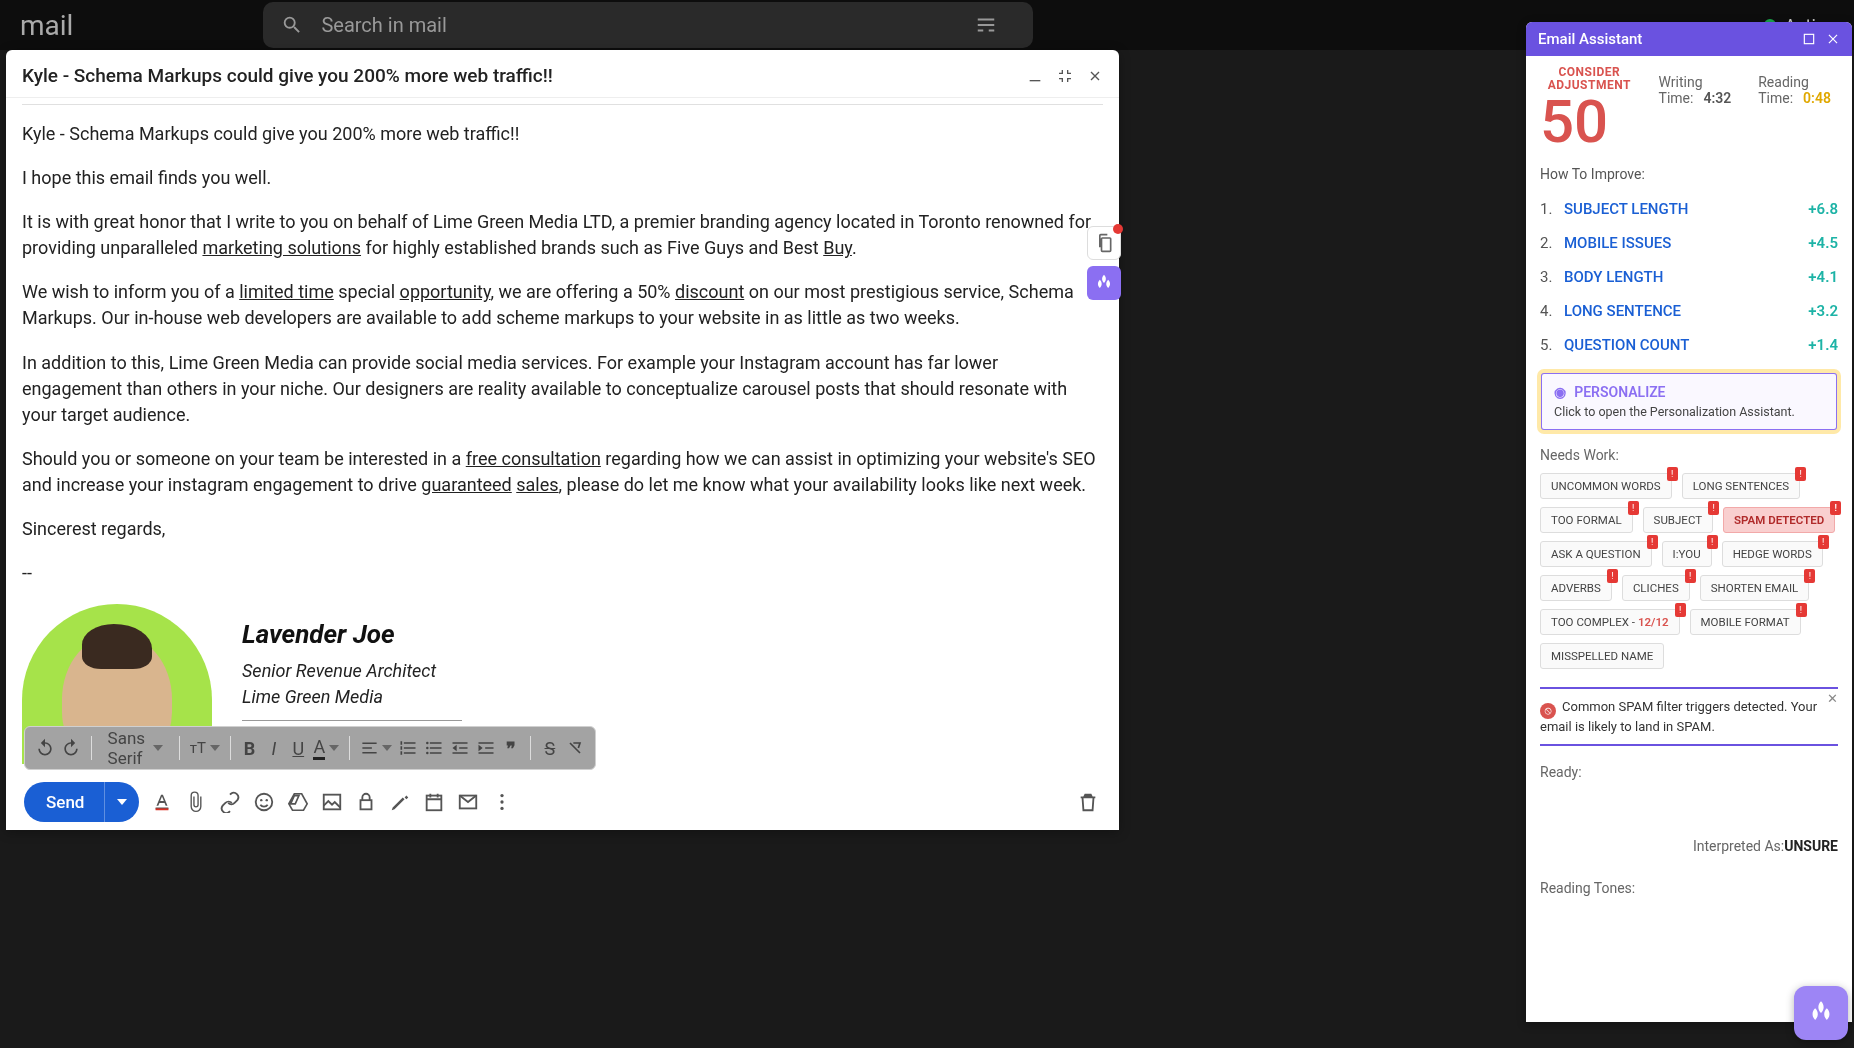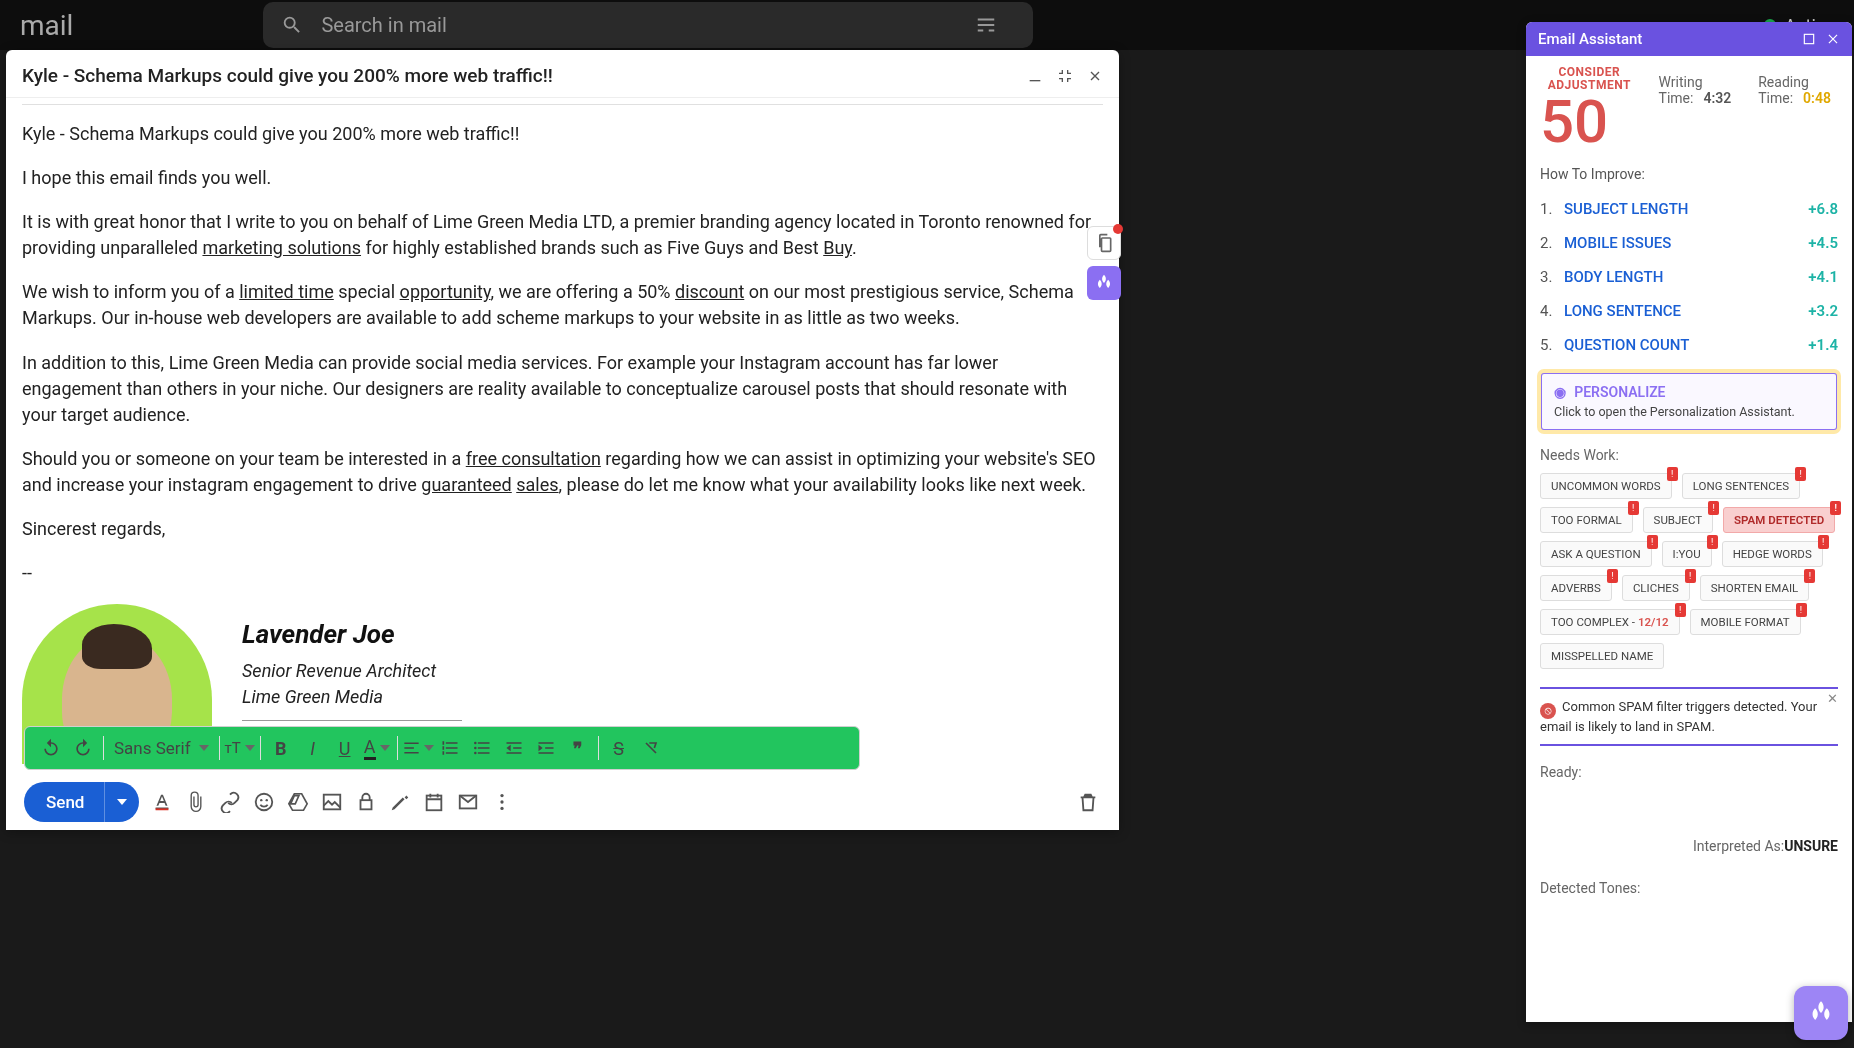--- a/index.html
+++ b/index.html
@@ -39,21 +39,21 @@
 
 
 .float-btn { position: absolute; right: -2px; width: 34px; height: 34px; border-radius: 6px; display:flex; align-items:center; justify-content:center; }
 .float-clip { top: 176px; background: #fff; border:1px solid #ddd;}
 .float-clip::after { content:""; position:absolute; top:-3px; right:-3px; width:10px; height:10px; background:#e53935; border-radius:50%; }
 .float-lav { top: 216px; background: #8b6ff2; }
 .float-lav svg, .float-clip svg { width: 20px; height:20px; fill:#fff;}
 .float-clip svg { fill:#666; }
 
 
-.fmt-bar { position: absolute; bottom: 60px; left: 18px; height: 44px; width: 836px; background: #22c55e; border: 1px solid #d0d0d0; border-radius: 6px; display: flex; align-items: center; padding: 0 10px; }
+.fmt-bar { position: absolute; bottom: 60px; left: 18px; height: 44px; width: 572px; background: #a3a3a3; border: 1px solid #d0d0d0; border-radius: 6px; display: flex; align-items: center; padding: 0 10px; gap: 6px; }
 .fmt-btn { width: 32px; height: 32px; display:flex; align-items:center; justify-content:center; fill:#444; color:#444; cursor:pointer; border-radius:4px; font-size:18px;}
 .fmt-sep { width:1px; height:24px; background:#ddd; margin:0 4px; }
 .font-sel { display:flex; align-items:center; gap:8px; font-size:17px; color:#444; padding:0 6px; }
 .caret { width:0; height:0; border-left:5px solid transparent; border-right:5px solid transparent; border-top:6px solid #666; }
 
 
 .send-bar { position: absolute; bottom: 6px; left: 18px; right: 10px; height: 44px; display:flex; align-items:center; gap:12px; }
 .send-btn { display:flex; align-items:center; background:#1a5fd4; color:#fff; border-radius:22px; height:40px; overflow:hidden; cursor:pointer;}
 .send-main { padding: 0 20px 0 22px; font-size:17px; font-weight:500;}
 .send-drop { padding: 0 12px; border-left:1px solid rgba(255,255,255,.3); height:100%; display:flex; align-items:center;}
@@ -380,21 +380,21 @@
     <div class="spam-alert">
       <span class="close-x">✕</span>
       <span class="stop">⦸</span><span>Common SPAM filter triggers detected. Your email is likely to land in SPAM.</span>
       <div class="spam-divider"></div>
     </div>
     <div class="ready">Ready:</div>
     <div class="interp">
       <span>Interpreted As:</span>
       <span class="val">UNSURE</span>
     </div>
-    <div class="detected">Detected Tones:</div>
+    <div class="detected">Reading Tones:</div>
   </div>
 </div>
 
 <div class="fab">
   <svg viewBox="0 0 24 24">
       <path d="M12 2C9 5 9 9 12 12c3-3 3-7 0-10zm-5 6c-3 3-3 7 0 10 3-3 3-7 0-10zm10 0c-3 3-3 7 0 10 3-3 3-7 0-10z"></path>
     </svg>
 </div>
 
 </body></html>

